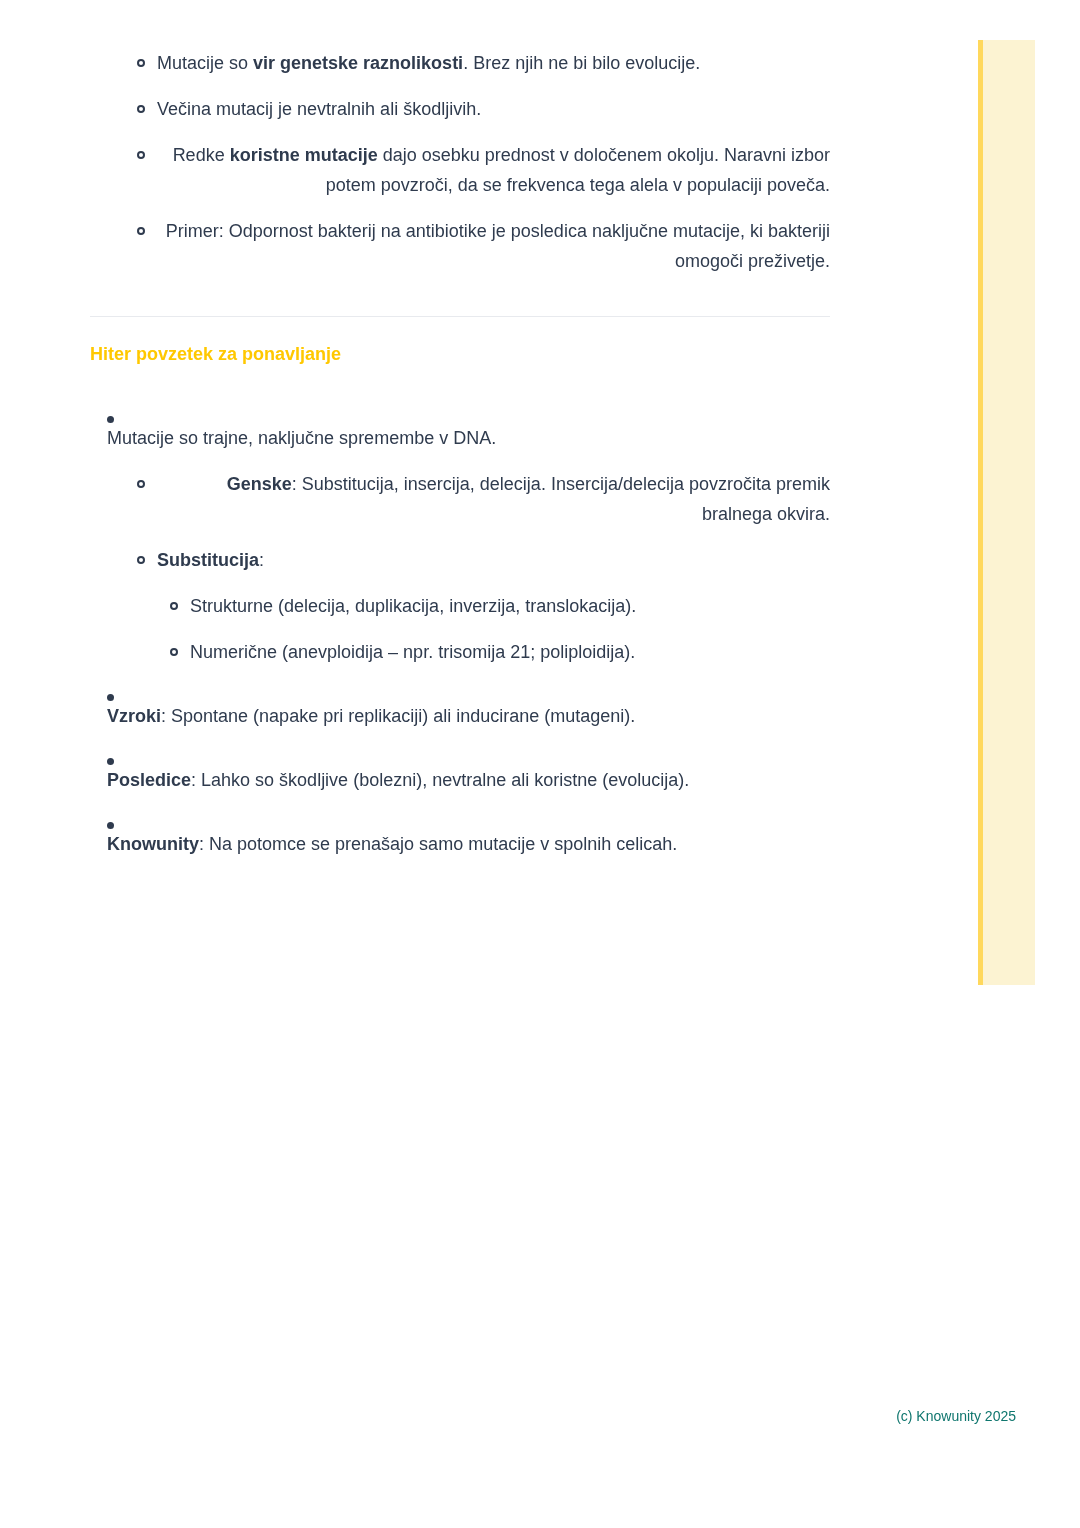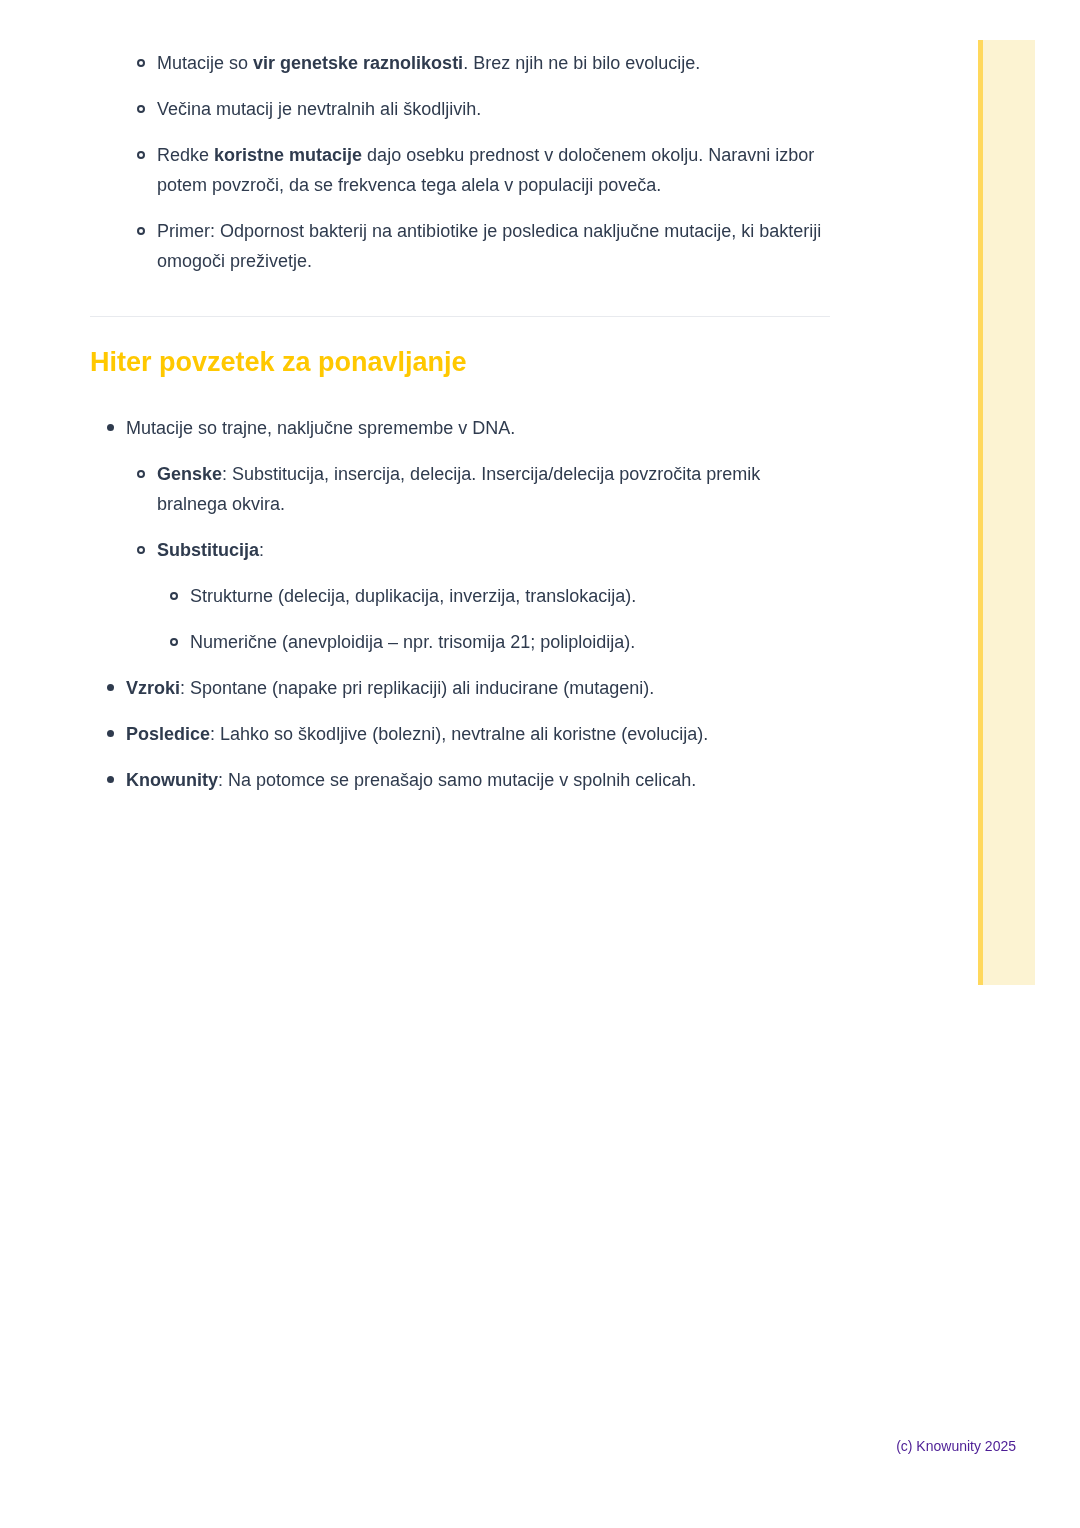--- a/index.html
+++ b/index.html
@@ -33,49 +33,49 @@
   .li {
     display: flex;
     align-items: flex-start;
     margin-bottom: 16px;
     line-height: 30px;
   }
   .li .bullet { flex: 0 0 auto; margin-right: 12px; margin-top: 11px; }
   .bullet.disc   { width: 7px; height: 7px; border-radius: 50%; background: #2f3b4e; }
   .bullet.circle { width: 8px; height: 8px; border-radius: 50%; border: 2px solid #2f3b4e; background: transparent; }
 
-  .level1 { padding-left: 17px; }
-  .level2 { padding-left: 47px; }
+  .level1 { padding-left: 17px; flex-direction: column; }
+  .level2 { padding-left: 47px; text-align: right; }
   .level3 { padding-left: 80px; }
 
   .b { font-weight: 700; }
 
   .divider {
     border: none;
     border-top: 1px solid #e8eaee;
     margin: 40px 0 0 0;
     width: 740px;
   }
 
   .summary-heading {
-    margin-top: 28px;
-    font-size: 27px;
+    margin-top: 20px;
+    font-size: 18px;
     font-weight: 700;
     line-height: 34px;
     color: #ffc800;
   }
 
   .summary-list { margin-top: 34px; }
 
   .footer {
     position: absolute;
-    top: 1438px;
+    top: 1408px;
     right: 64px;
     font-size: 14px;
-    color: #4c1d95;
+    color: #0f766e;
   }
 </style>
 </head>
 <body>
 
 <div class="page">
 
   <div class="accent-stripe" style="background: rgb(252, 243, 210); border-left-color: rgb(255, 216, 92);"></div>
 
   <div class="content">

